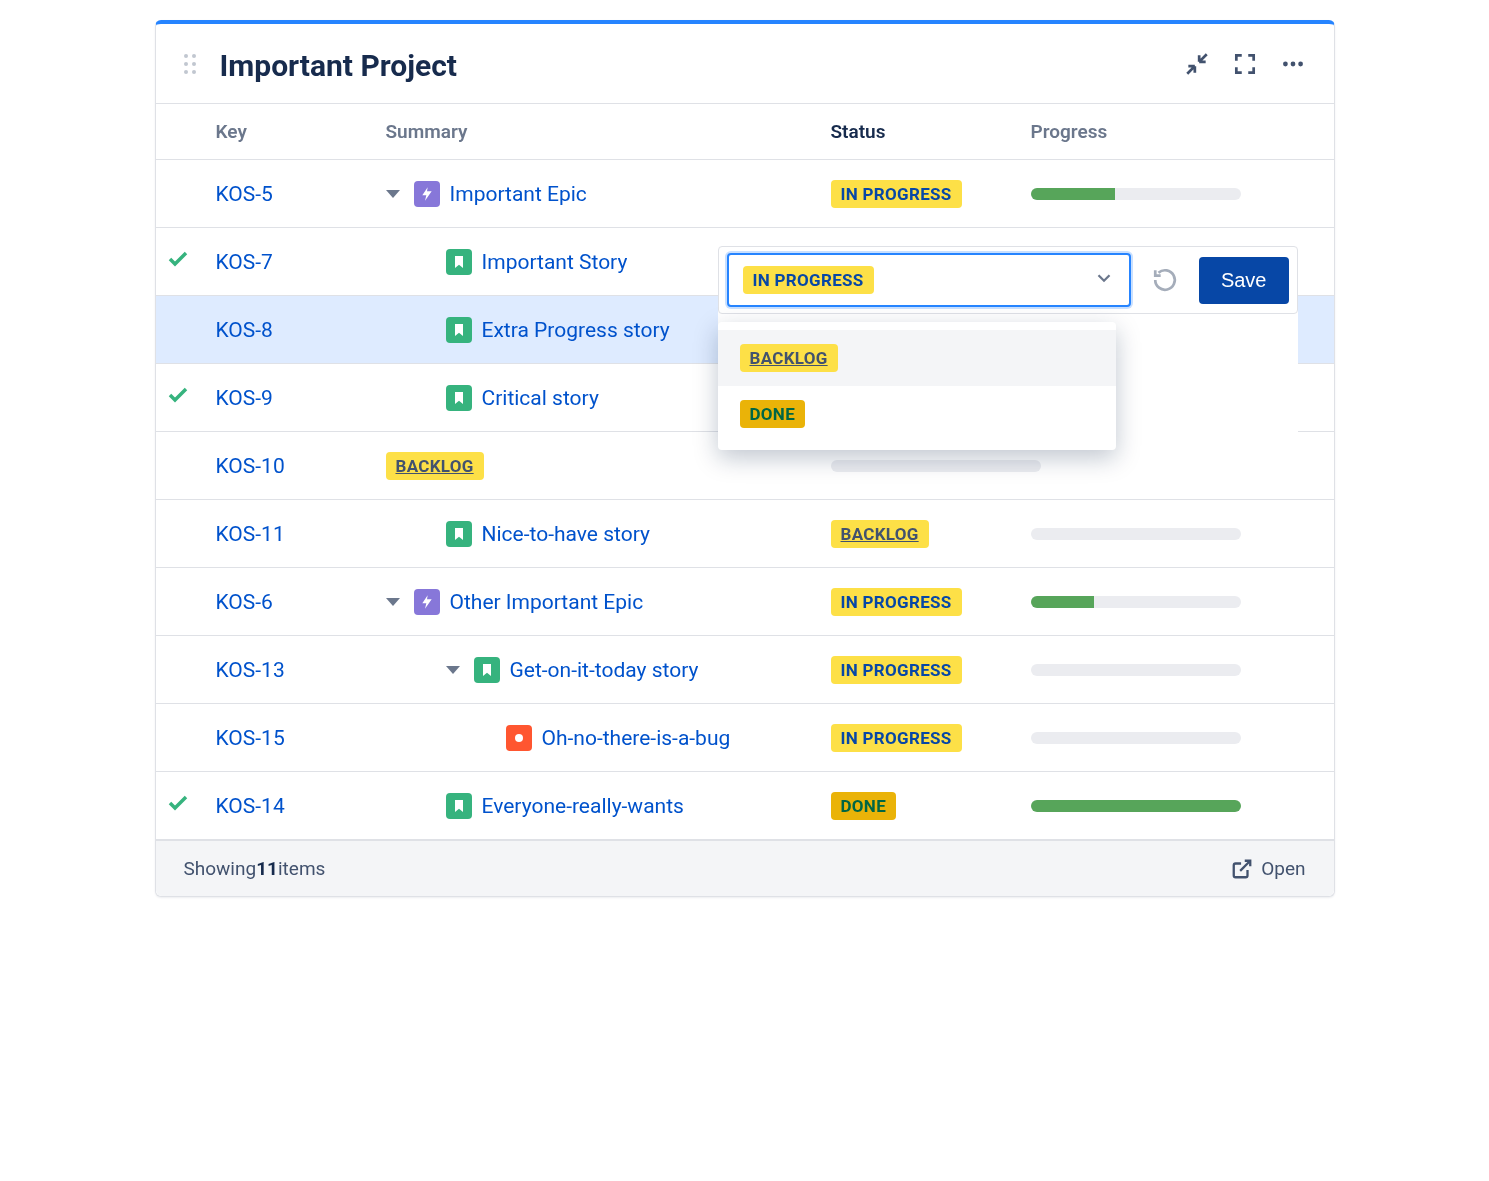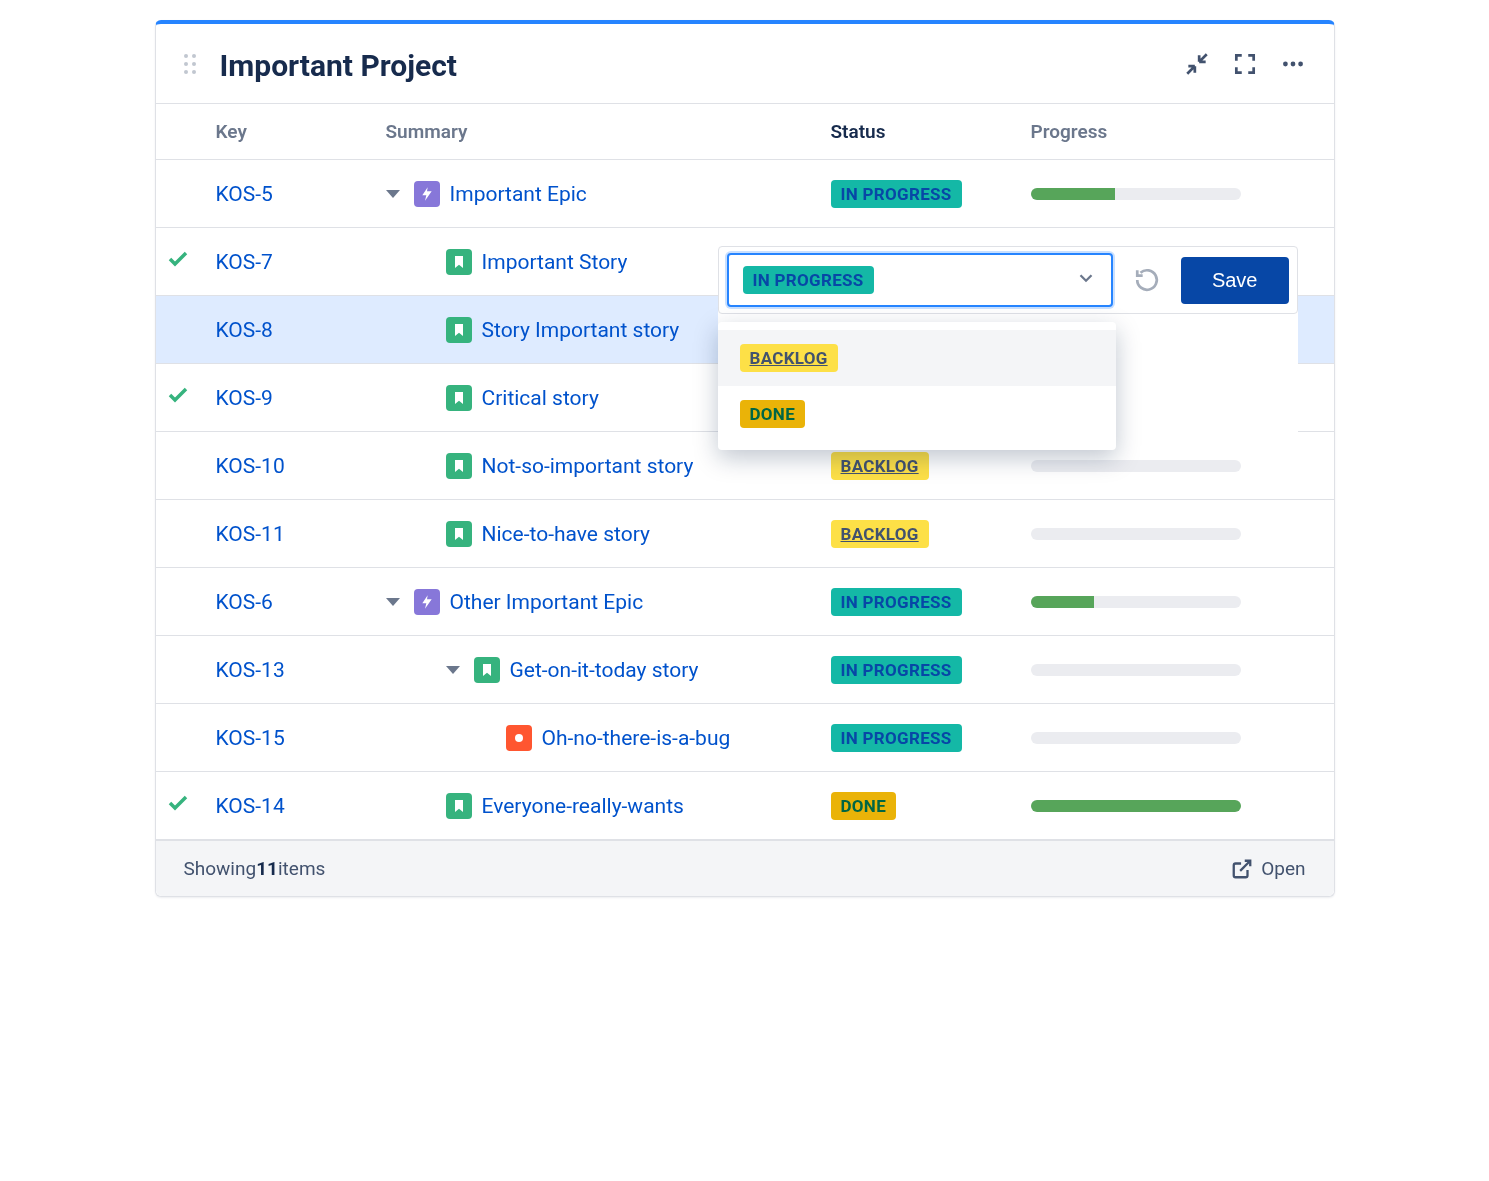--- a/index.html
+++ b/index.html
@@ -104,21 +104,21 @@
     overflow: hidden;
   }
   .status-lozenge {
     display: inline-block;
     padding: 4px 10px;
     border-radius: 4px;
     font-size: 17px;
     font-weight: 700;
     letter-spacing: 0.3px;
   }
-  .st-inprogress { background: #14b8a6; color: #0747A6; }
+  .st-inprogress { background: #fde047; color: #0747A6; }
   .st-done { background: #eab308; color: #006644; }
   .st-backlog { background: #fde047; color: #42526E; text-decoration: underline; }
   .st-selected { background: #EBECF0; color: #42526E; }
   .progress-bar {
     width: 210px; height: 12px;
     background: #EBECF0; border-radius: 6px;
     overflow: hidden;
   }
   .progress-fill { height: 100%; background: #57A55A; }
 
@@ -169,21 +169,21 @@
     display: flex; align-items: center; justify-content: center;
     color: #A5ADBA;
   }
   .save-btn {
     background: #0747A6;
     color: #fff;
     font-size: 20px;
     font-weight: 500;
     border: none;
     border-radius: 4px;
-    padding: 12px 31px;
+    padding: 12px 22px;
   }
   .dropdown {
     margin-top: 8px;
     width: 398px;
     background: #fff;
     border-radius: 4px;
     box-shadow: 0 8px 24px rgba(9,30,66,0.25);
     padding: 8px 0;
   }
   .dropdown-item {
@@ -295,21 +295,21 @@
         </div>
         <div class="trow selected">
           <div></div>
           <div class="key-link">KOS-8</div>
           <div class="summary-cell indent-1">
             <div class="type-icon type-story">
               <svg width="16" height="16" viewBox="0 0 24 24" fill="#fff">
                 <path d="M6 3 H18 V21 L12 16 L6 21 Z"></path>
               </svg>
             </div>
-            <div class="summary-text">Story Important story</div>
+            <div class="summary-text">Extra Progress story</div>
           </div>
           <div><span class="status-lozenge st-inprogress">IN PROGRESS</span></div>
           <div>
             <div class="progress-bar">
               <div class="progress-fill" style="width: 0%;"></div>
             </div>
           </div>
           <div></div>
         </div>
         <div class="trow">
@@ -329,28 +329,20 @@
           <div>
             <div class="progress-bar">
               <div class="progress-fill" style="width: 100%;"></div>
             </div>
           </div>
           <div></div>
         </div>
         <div class="trow">
           <div></div>
           <div class="key-link">KOS-10</div>
-          <div class="summary-cell indent-1">
-            <div class="type-icon type-story">
-              <svg width="16" height="16" viewBox="0 0 24 24" fill="#fff">
-                <path d="M6 3 H18 V21 L12 16 L6 21 Z"></path>
-              </svg>
-            </div>
-            <div class="summary-text">Not-so-important story</div>
-          </div>
           <div><span class="status-lozenge st-backlog">BACKLOG</span></div>
           <div>
             <div class="progress-bar">
               <div class="progress-fill" style="width: 0%;"></div>
             </div>
           </div>
           <div></div>
         </div>
         <div class="trow">
           <div></div>

